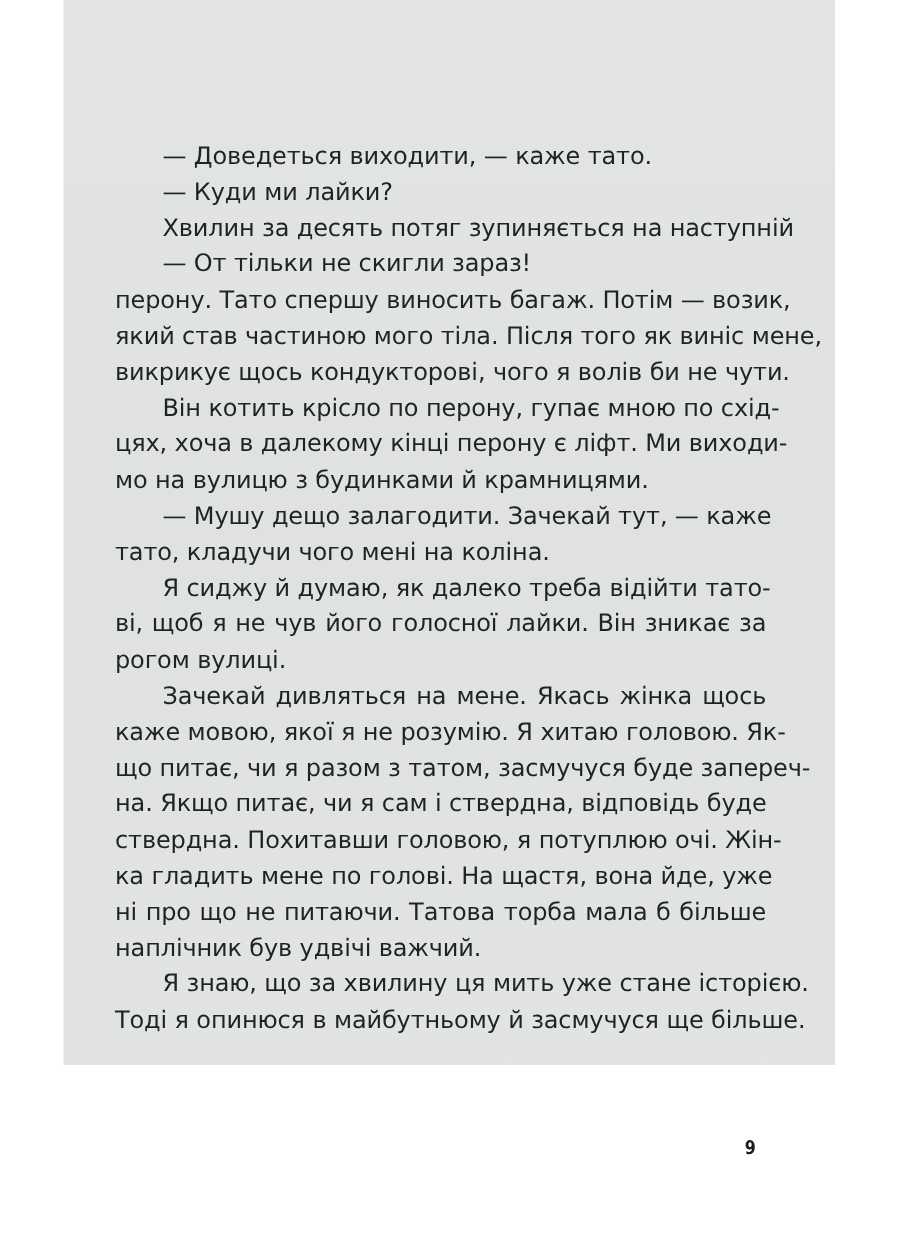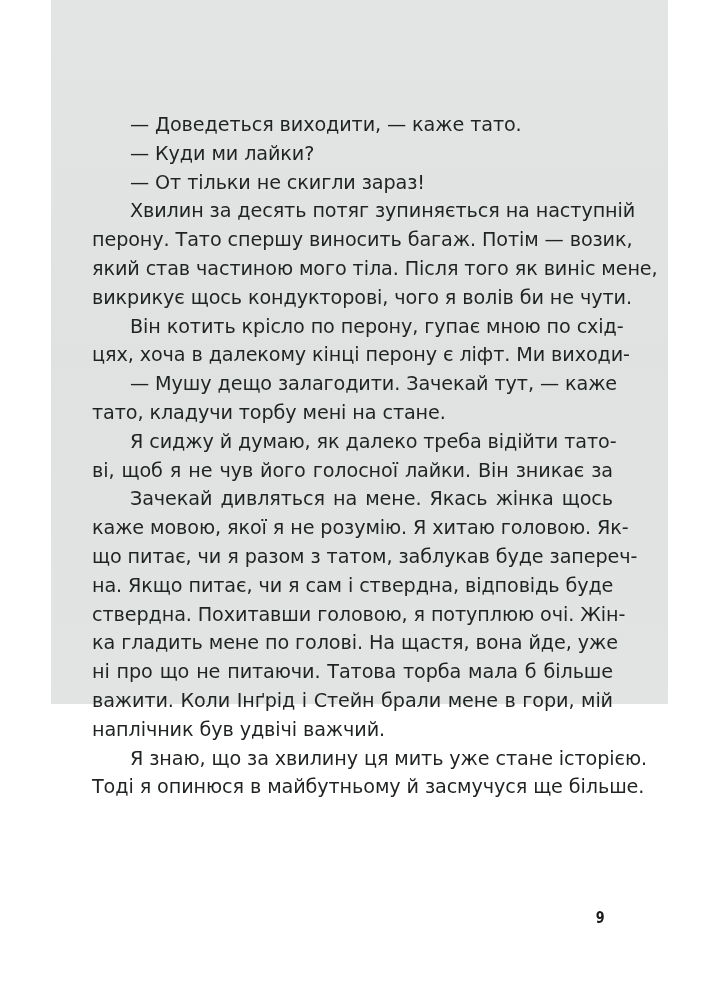--- a/index.html
+++ b/index.html
@@ -8,21 +8,21 @@
       width: 720px;
       height: 1000px;
       background: #ffffff;
       overflow: hidden;
     }
     .page {
       position: absolute;
       left: 51px;
       top: 0;
       width: 617px;
-      height: 704px;
+      height: 852px;
       background: #e0e3e1;
       background-image: linear-gradient(180deg, #e2e5e3 0%, #dfe2e0 50%, #e1e4e2 100%);
     }
     .text-block {
       position: absolute;
       left: 41px;
       top: 111px;
       width: 521px;
       font-family: "DejaVu Sans", sans-serif;
       font-size: 19.2px;
@@ -53,37 +53,38 @@
       transform: scaleX(0.85);
     }
   </style>
 </head>
 <body>
 
 <div class="page">
   <div class="text-block">
     <span class="line indent last">— Доведеться виходити, — каже тато.</span>
     <span class="line indent last">— Куди ми лайки?</span>
+    <span class="line indent">Хвилин за десять потяг зупиняється на наступній</span>
     <span class="line indent last">— От тільки не скигли зараз!</span>
-    <span class="line indent">Хвилин за десять потяг зупиняється на наступній</span>
     <span class="line">перону. Тато спершу виносить багаж. Потім — возик,</span>
     <span class="line">який став частиною мого тіла. Після того як виніс мене,</span>
     <span class="line">викрикує щось кондукторові, чого я волів би не чути.</span>
     <span class="line indent">Він котить крісло по перону, гупає мною по схід-</span>
     <span class="line">цях, хоча в далекому кінці перону є ліфт. Ми виходи-</span>
+    <span class="line last">мо на вулицю з будинками й крамницями.</span>
     <span class="line indent">— Мушу дещо залагодити. Зачекай тут, — каже</span>
-    <span class="line last">тато, кладучи торбу мені на стане.</span>
+    <span class="line last">тато, кладучи чого мені на коліна.</span>
     <span class="line indent">Я сиджу й думаю, як далеко треба відійти тато-</span>
     <span class="line">ві, щоб я не чув його голосної лайки. Він зникає за</span>
+    <span class="line last">рогом вулиці.</span>
     <span class="line indent">Зачекай дивляться на мене. Якась жінка щось</span>
     <span class="line">каже мовою, якої я не розумію. Я хитаю головою. Як-</span>
-    <span class="line">що питає, чи я разом з татом, заблукав буде запереч-</span>
+    <span class="line">що питає, чи я разом з татом, засмучуся буде запереч-</span>
     <span class="line">на. Якщо питає, чи я сам і ствердна, відповідь буде</span>
     <span class="line">ствердна. Похитавши головою, я потуплюю очі. Жін-</span>
     <span class="line">ка гладить мене по голові. На щастя, вона йде, уже</span>
     <span class="line">ні про що не питаючи. Татова торба мала б більше</span>
-    <span class="line">важити. Коли Інґрід і Стейн брали мене в гори, мій</span>
     <span class="line last">наплічник був удвічі важчий.</span>
     <span class="line indent">Я знаю, що за хвилину ця мить уже стане історією.</span>
     <span class="line">Тоді я опинюся в майбутньому й засмучуся ще більше.</span>
   </div>
   <div class="page-number">9</div>
 </div>
 
 </body></html>

